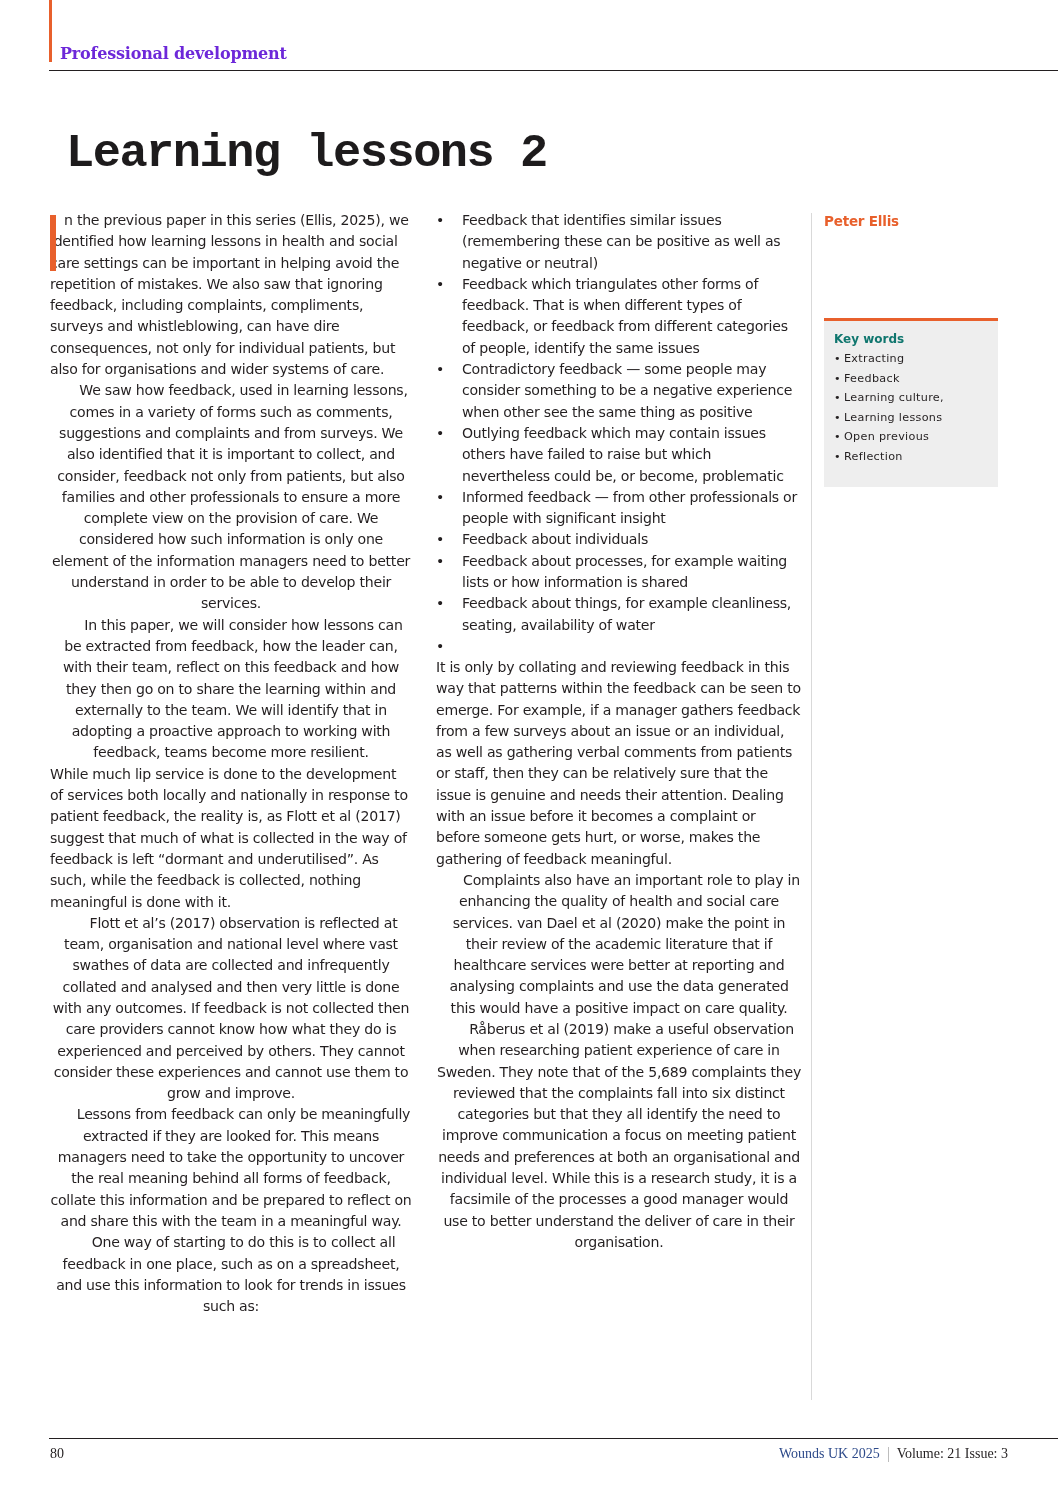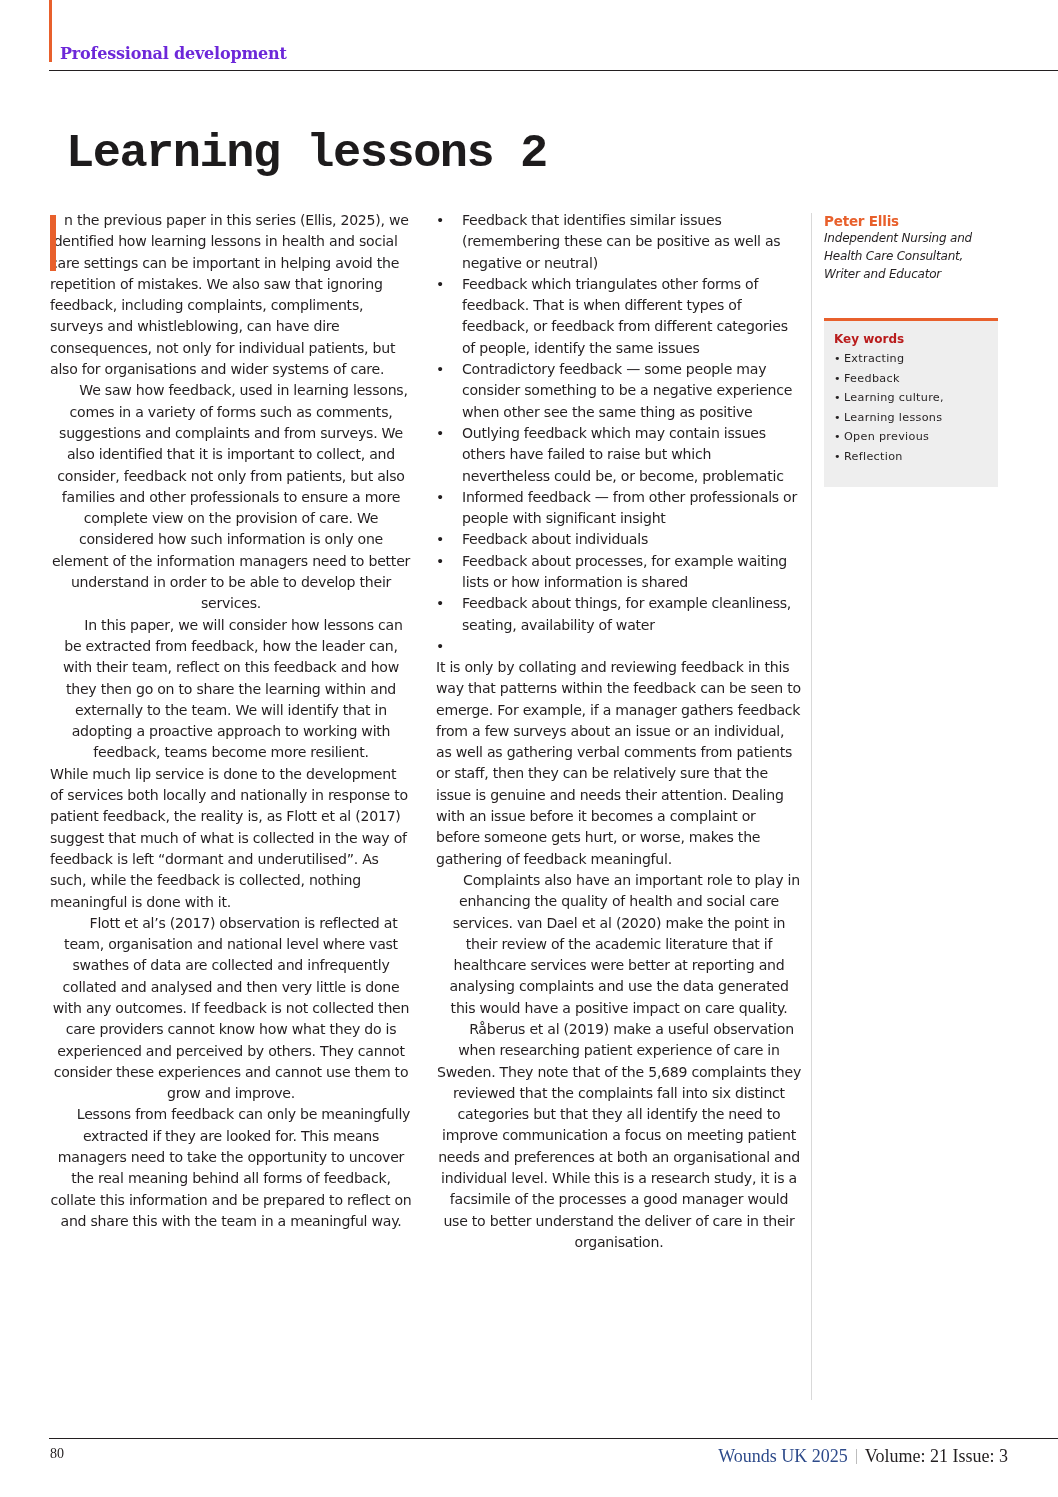--- a/index.html
+++ b/index.html
@@ -24,27 +24,27 @@
     ul.bullets li .bullet { position: absolute; left: 0; top: 0; }
     .gap { height: 21px; }
 
     .vrule { position: absolute; left: 811px; top: 213px; width: 1px; height: 1187px; background: #d9d9d9; }
 
     .author { position: absolute; left: 824px; top: 213px; width: 200px; font-family: "DejaVu Sans", sans-serif; }
     .author-name { font-weight: bold; font-size: 13.5px; color: #e8602c; letter-spacing: -0.2px; }
     .author-role { font-style: italic; font-size: 12px; line-height: 18px; color: #231f20; letter-spacing: -0.2px; }
 
     .keywords { position: absolute; left: 824px; top: 318px; width: 174px; height: 169px; background: #eeeeee; border-top: 3px solid #e8602c; font-family: "DejaVu Sans", sans-serif; box-sizing: border-box; padding: 11px 0 0 10px; }
-    .kw-title { font-weight: bold; font-size: 12px; margin-bottom: 3px; color: #b91c1c; }
+    .kw-title { font-weight: bold; font-size: 12px; margin-bottom: 3px; color: #0f766e; }
     .kw-list { list-style: none; margin: 0; padding: 0; font-size: 11.2px; line-height: 19.6px; color: #231f20; letter-spacing: 0.3px; }
     .kw-list li .dot { display: inline-block; width: 10px; }
 
     .footer-rule { position: absolute; left: 49px; right: 0; top: 1438px; height: 1px; background: #231f20; }
     .page-num { position: absolute; left: 50px; top: 1446px; font-family: "Liberation Serif", serif; font-size: 14px; color: #231f20; }
-    .footer-right { position: absolute; right: 50px; top: 1446px; font-family: "Liberation Serif", serif; font-size: 18px; color: #231f20; display: flex; align-items: center; }
+    .footer-right { position: absolute; right: 50px; top: 1446px; font-family: "Liberation Serif", serif; font-size: 14px; color: #231f20; display: flex; align-items: center; }
     .journal { color: #2d4a8a; }
     .footer-sep { display: inline-block; width: 1px; height: 15px; background: #bdbdbd; margin: 0 8px; }
   </style>
 </head>
 <body>
 
 <div class="accent-bar"></div>
 <div class="section-label">Professional development</div>
 <div class="header-rule"></div>
 <h1 class="title">Learning lessons 2</h1>
@@ -52,20 +52,21 @@
 <div class="col col1">
   <div class="dropcap-wrap">
     <div class="dropcap-bar"></div>
     <p class="first-para" style="text-indent:14px;"><span>n the previous paper in this series (Ellis, 2025), we identified how learning lessons in health and social care settings can be important in helping avoid the repetition of mistakes. We also saw that ignoring feedback, including complaints, compliments, surveys and whistleblowing, can have dire consequences, not only for individual patients, but also for organisations and wider systems of care.</span></p>
   </div>
   <p class="indent">We saw how feedback, used in learning lessons, comes in a variety of forms such as comments, suggestions and complaints and from surveys. We also identified that it is important to collect, and consider, feedback not only from patients, but also families and other professionals to ensure a more complete view on the provision of care.  We considered how such information is only one element of the information managers need to better understand in order to be able to develop their services.</p>
   <p class="indent">In this paper, we will consider how lessons can be extracted from feedback, how the leader can, with their team, reflect on this feedback and how they then go on to share the learning within and externally to the team. We will identify that in adopting a proactive approach to working with feedback, teams become more resilient.</p>
   <p>While much lip service is done to the development of services both locally and nationally in response to patient feedback, the reality is, as Flott et al (2017) suggest that much of what is collected in the way of feedback is left “dormant and underutilised”.  As such, while the feedback is collected, nothing meaningful is done with it.</p>
   <p class="indent">Flott et al’s (2017) observation is reflected at team, organisation and national level where vast swathes of data are collected and infrequently collated and analysed and then very little is done with any outcomes. If feedback is not collected then care providers cannot know how what they do is experienced and perceived by others. They cannot consider these experiences and cannot use them to grow and improve.</p>
   <p class="indent">Lessons from feedback can only be meaningfully extracted if they are looked for. This means managers need to take the opportunity to uncover the real meaning behind all forms of feedback, collate this information and be prepared to reflect on and share this with the team in a meaningful way.</p>
+  <p class="indent">One way of starting to do this is to collect all feedback in one place, such as on a spreadsheet, and use this information to look for trends in issues such as:</p>
 </div>
 
 <div class="col col2">
   <ul class="bullets">
     <li><span class="bullet">•</span><span>Feedback that identifies similar issues (remembering these can be positive as well as negative or neutral)</span></li>
     <li><span class="bullet">•</span><span>Feedback which triangulates other forms of feedback. That is when different types of feedback, or feedback from different categories of people, identify the same issues</span></li>
     <li><span class="bullet">•</span><span>Contradictory feedback — some people may consider something to be a negative experience when other see the same thing as positive</span></li>
     <li><span class="bullet">•</span><span>Outlying feedback which may contain issues others have failed to raise but which nevertheless could be, or become, problematic</span></li>
     <li><span class="bullet">•</span><span>Informed feedback — from other professionals or people with significant insight</span></li>
     <li><span class="bullet">•</span><span>Feedback about individuals</span></li>
@@ -76,25 +77,20 @@
   <div class="gap"></div>
   <p>It is only by collating and reviewing feedback in this way that patterns within the feedback can be seen to emerge. For example, if a manager gathers feedback from a few surveys about an issue or an individual, as well as gathering verbal comments from patients or staff, then they can be relatively sure that the issue is genuine and needs their attention. Dealing with an issue before it becomes a complaint or before someone gets hurt, or worse, makes the gathering of feedback meaningful.</p>
   <p class="indent">Complaints also have an important role to play in enhancing the quality of health and social care services. van Dael et al (2020) make the point in their review of the academic literature that if healthcare services were better at reporting and analysing complaints and use the data generated this would have a positive impact on care quality.</p>
   <p class="indent">Råberus et al (2019) make a useful observation when researching patient experience of care in Sweden. They note that of the 5,689 complaints they reviewed that the complaints fall into six distinct categories but that they all identify the need to improve communication a focus on meeting patient needs and preferences at both an organisational and individual level. While this is a research study, it is a facsimile of the processes a good manager would use to better understand the deliver of care in their organisation.</p>
 </div>
 
 <div class="vrule"></div>
 
 <div class="author">
   <div class="author-name">Peter Ellis</div>
-  <div class="author-role">
-    <div>Independent Nursing and</div>
-    <div>Health Care Consultant,</div>
-    <div>Writer and Educator</div>
-  </div>
 </div>
 
 <div class="keywords">
   <div class="kw-title">Key words</div>
   <ul class="kw-list">
     <li><span class="dot">•</span><span>Extracting</span></li>
     <li><span class="dot">•</span><span>Feedback</span></li>
     <li><span class="dot">•</span><span>Learning culture,</span></li>
     <li><span class="dot">•</span><span>Learning lessons</span></li>
     <li><span class="dot">•</span><span>Open previous</span></li>

